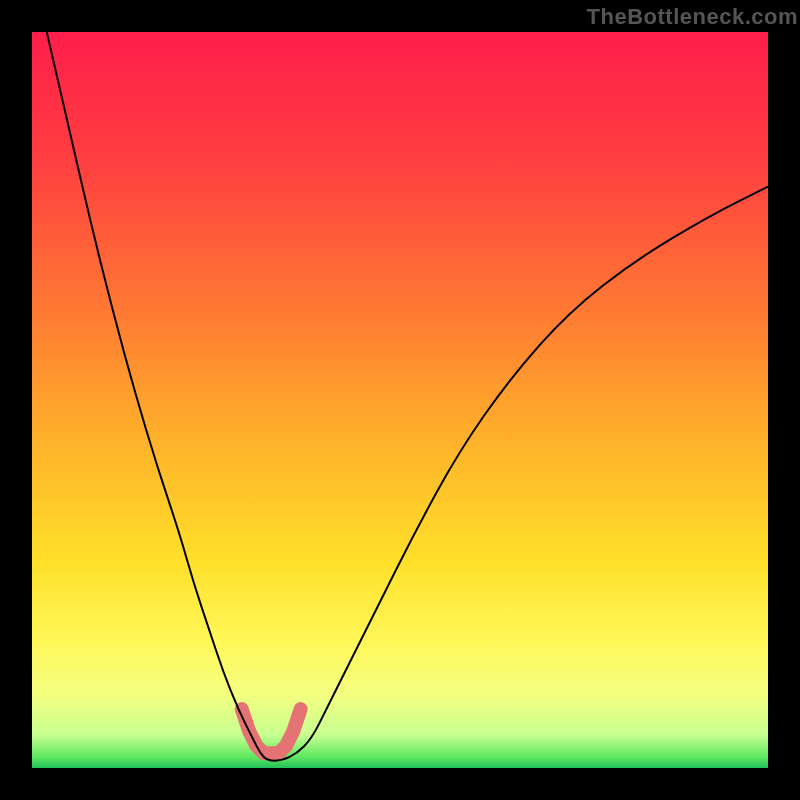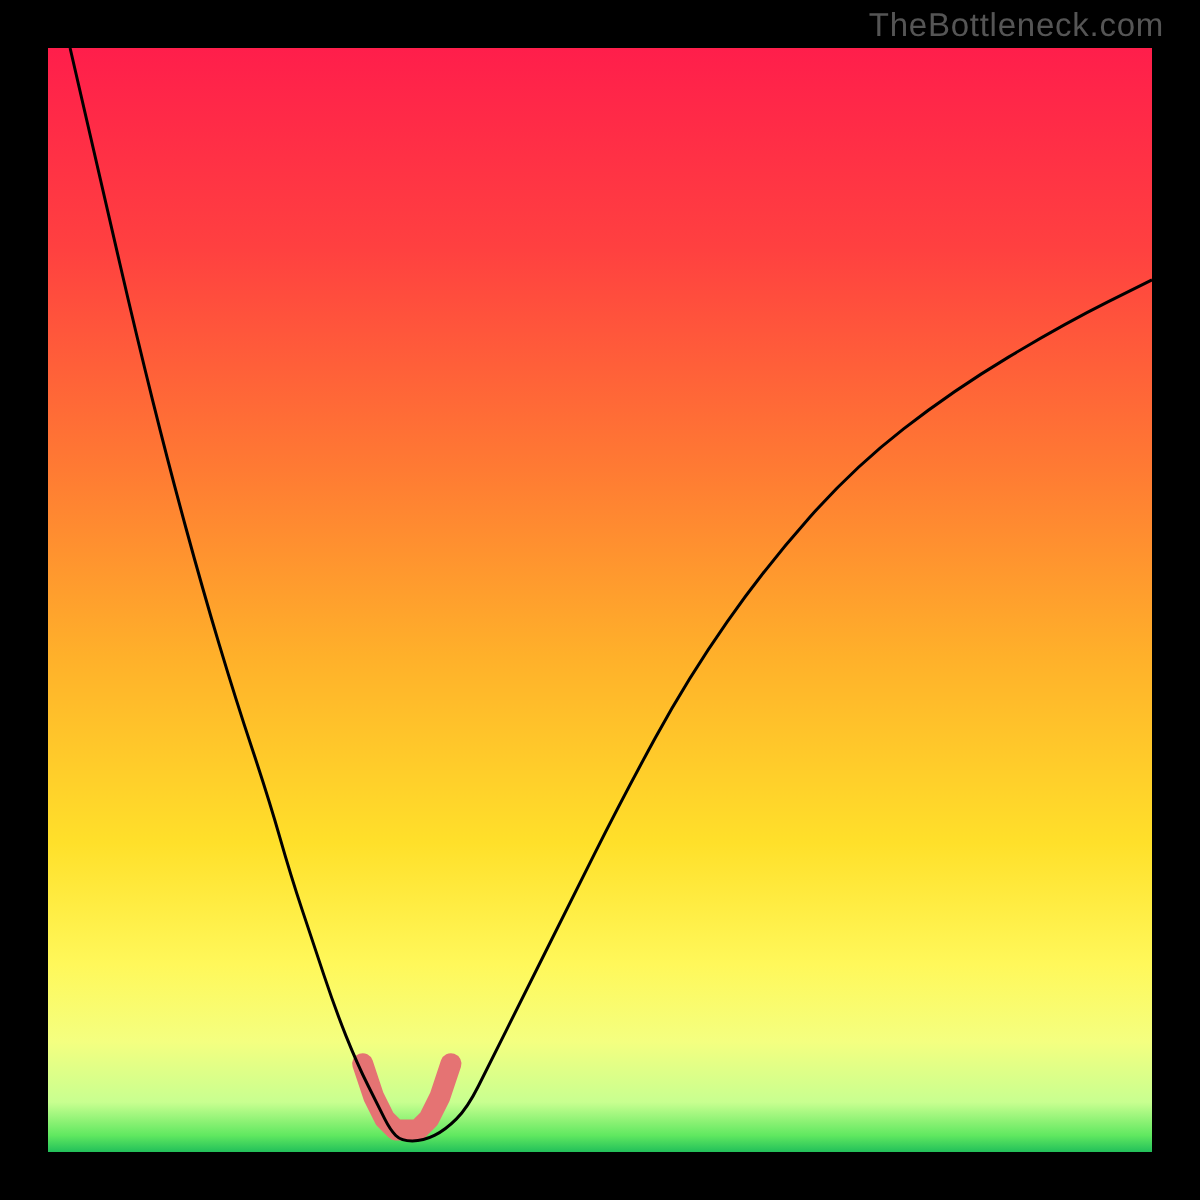--- a/index.html
+++ b/index.html
@@ -15,24 +15,24 @@
     position: absolute;
     left: 0;
     top: 0;
     width: 800px;
     height: 800px;
     background: #000;
   }
   .watermark {
     position: absolute;
     top: 4px;
-    right: 24px;
+    right: 2px;
     color: #555;
     font-size: 22px;
-    font-weight: 400;
+    font-weight: 700;
     letter-spacing: 0.5px;
     user-select: none;
   }
   svg {
     position: absolute;
     left: 0;
     top: 0;
   }
 </style>
 </head>

